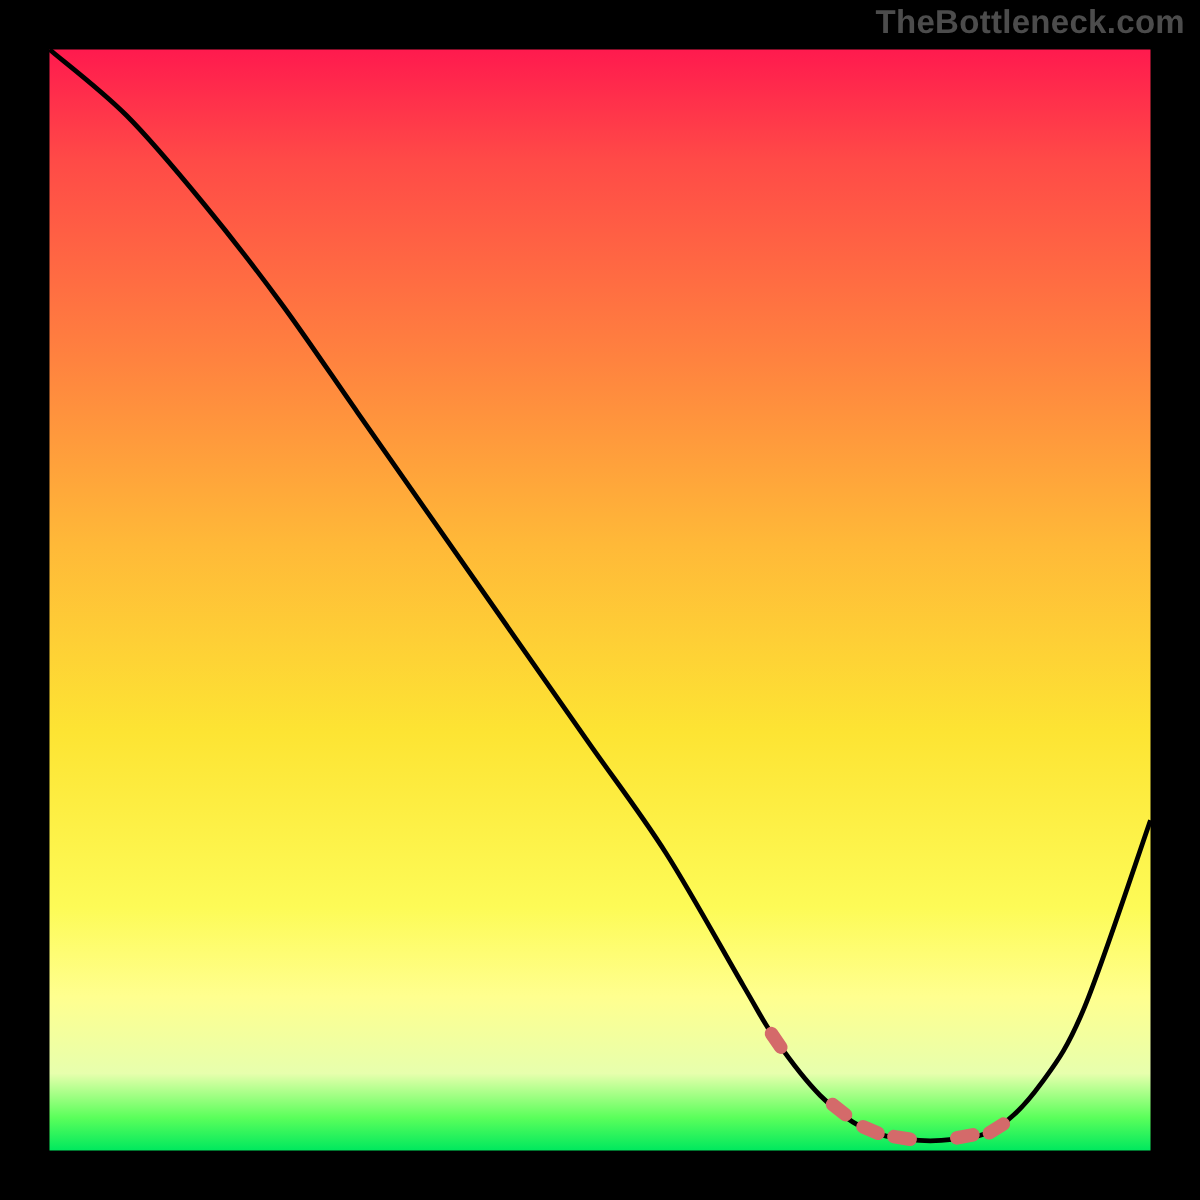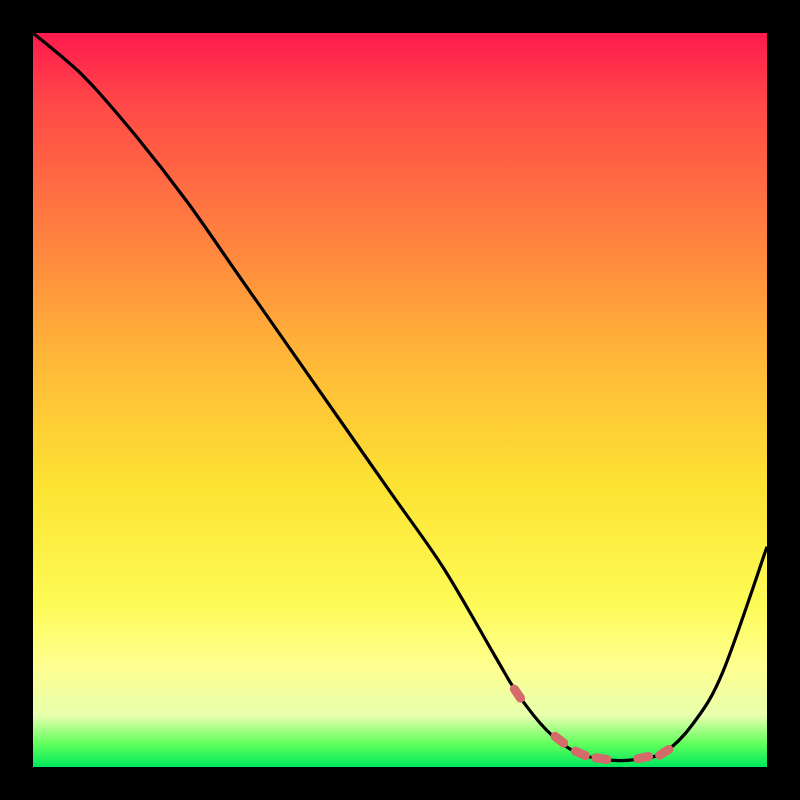--- a/index.html
+++ b/index.html
@@ -59,20 +59,21 @@
     stroke: #d46a6a;
     stroke-width: 9;
     stroke-linecap: round;
   }
 </style>
 </head>
 <body>
 
 <div class="frame">
 
+  <div class="attribution">TheBottleneck.com</div>
 
   <div class="plot-area">
     <svg class="curve" viewBox="0 0 734 734">
       <path d="M 0,0 C 8.563333333333334,7.340000000000013 34.25333333333333,26.913333333333412 51.38,44.04000000000008 C 68.50666666666667,61.16666666666674 85.63333333333334,81.96333333333335 102.76,102.75999999999999 C 119.88666666666667,123.55666666666663 137.01333333333332,145.5766666666666 154.14,168.81999999999994 C 171.26666666666665,192.06333333333328 188.39333333333335,217.75333333333327 205.52,242.21999999999997 C 222.64666666666668,266.68666666666667 239.7733333333333,291.15333333333336 256.9,315.62000000000006 C 274.02666666666664,340.08666666666676 291.1533333333333,364.5533333333334 308.28,389.02000000000004 C 325.40666666666664,413.4866666666667 342.5333333333333,437.9533333333334 359.65999999999997,462.42 C 376.78666666666663,486.88666666666666 393.91333333333336,508.90666666666664 411.04,535.8199999999999 C 428.1666666666667,562.7333333333332 450.18666666666667,603.1033333333332 462.42,623.9 C 474.65333333333336,644.6966666666667 475.87666666666667,648.3666666666667 484.44,660.6 C 493.00333333333333,672.8333333333334 504.0133333333333,687.5133333333333 513.8,697.3 C 523.5866666666666,707.0866666666666 533.3733333333333,714.4266666666667 543.16,719.32 C 552.9466666666666,724.2133333333334 562.7333333333333,725.4366666666666 572.52,726.66 C 582.3066666666666,727.8833333333333 592.0933333333334,727.8833333333333 601.88,726.66 C 611.6666666666666,725.4366666666666 621.4533333333334,725.4366666666667 631.24,719.32 C 641.0266666666666,713.2033333333334 650.8133333333334,703.4166666666667 660.6,689.96 C 670.3866666666667,676.5033333333333 677.7266666666666,667.94 689.9599999999999,638.58 C 702.1933333333333,609.22 726.66,534.5966666666666 734,513.8" fill="none" stroke="#000000" stroke-width="3.2"></path>
 
       <g>
           <line x1="481.3295940444666" y1="656.0639913148472" x2="487.5504059555334" y2="665.1360086851529" class="dash"></line>
           <line x1="501.78965322815174" y1="682.675113893398" x2="509.03320391470544" y2="690.9534575351736" class="dash" opacity="0"></line>
           <line x1="522.0581062793339" y1="703.3391243215173" x2="530.7076080063804" y2="710.1351613927683" class="dash"></line>
           <line x1="542.2989880491864" y1="718.202015286386" x2="552.4095833793849" y2="722.5351275707568" class="dash"></line>

